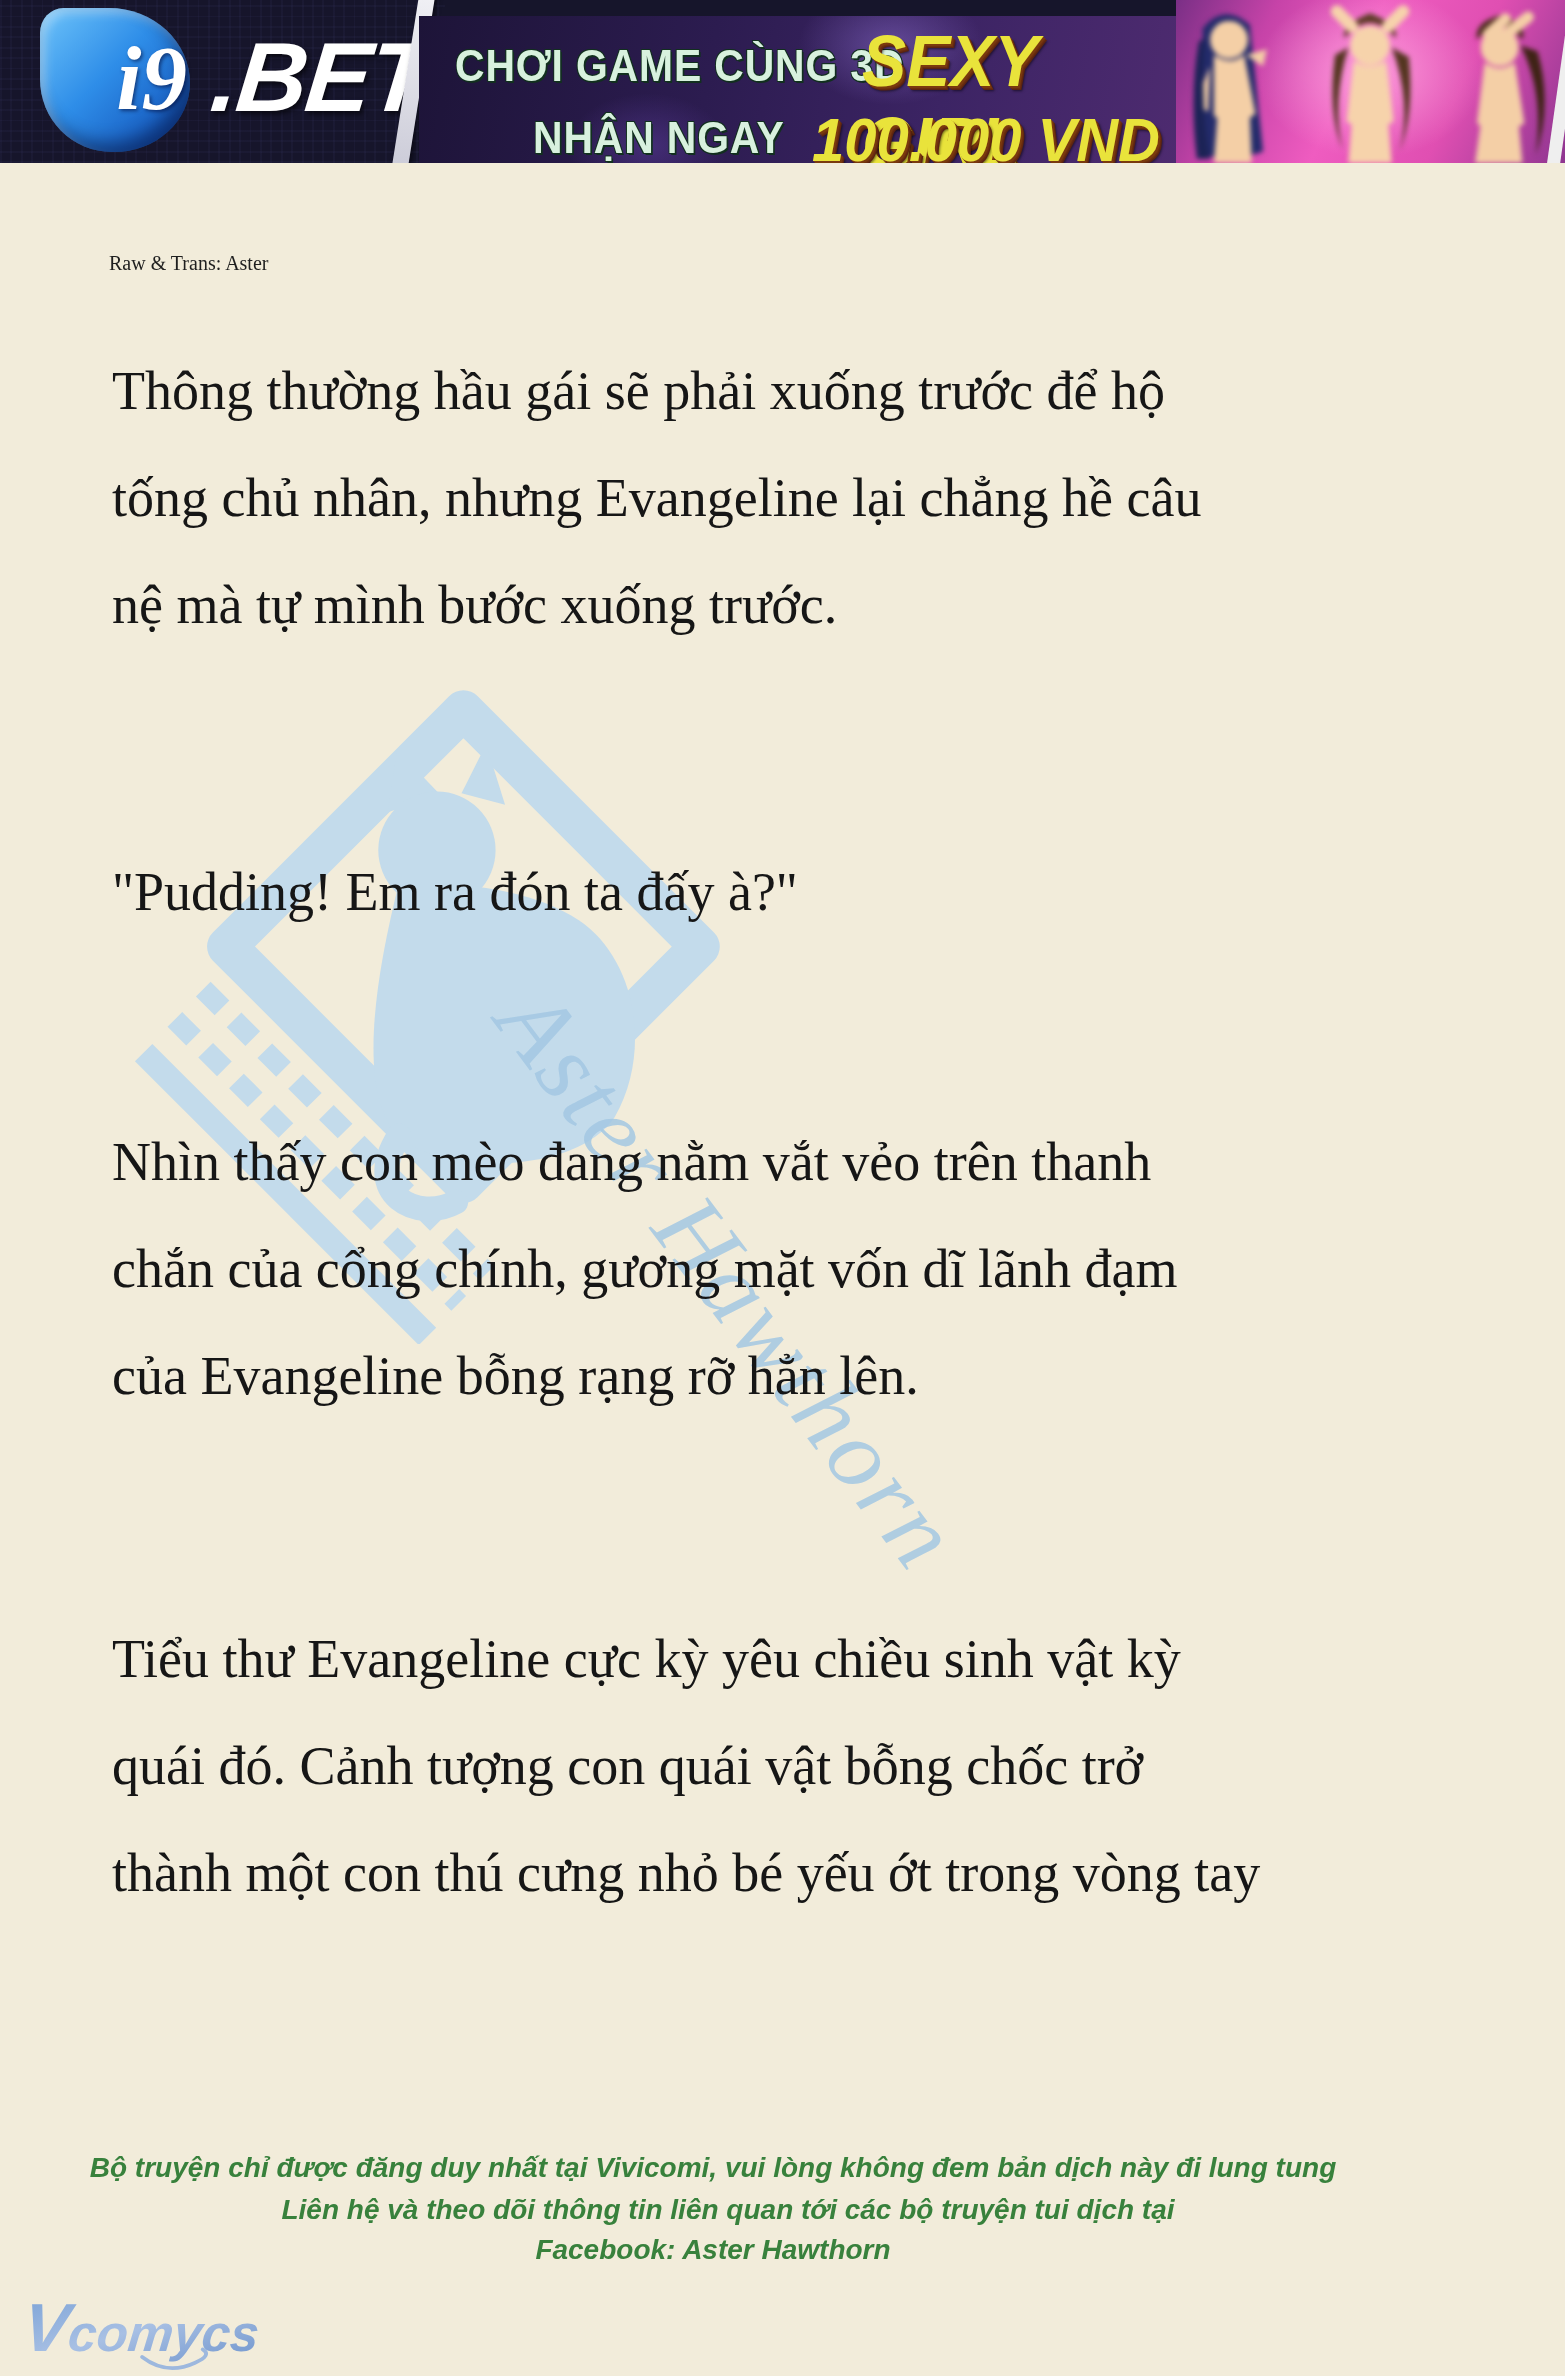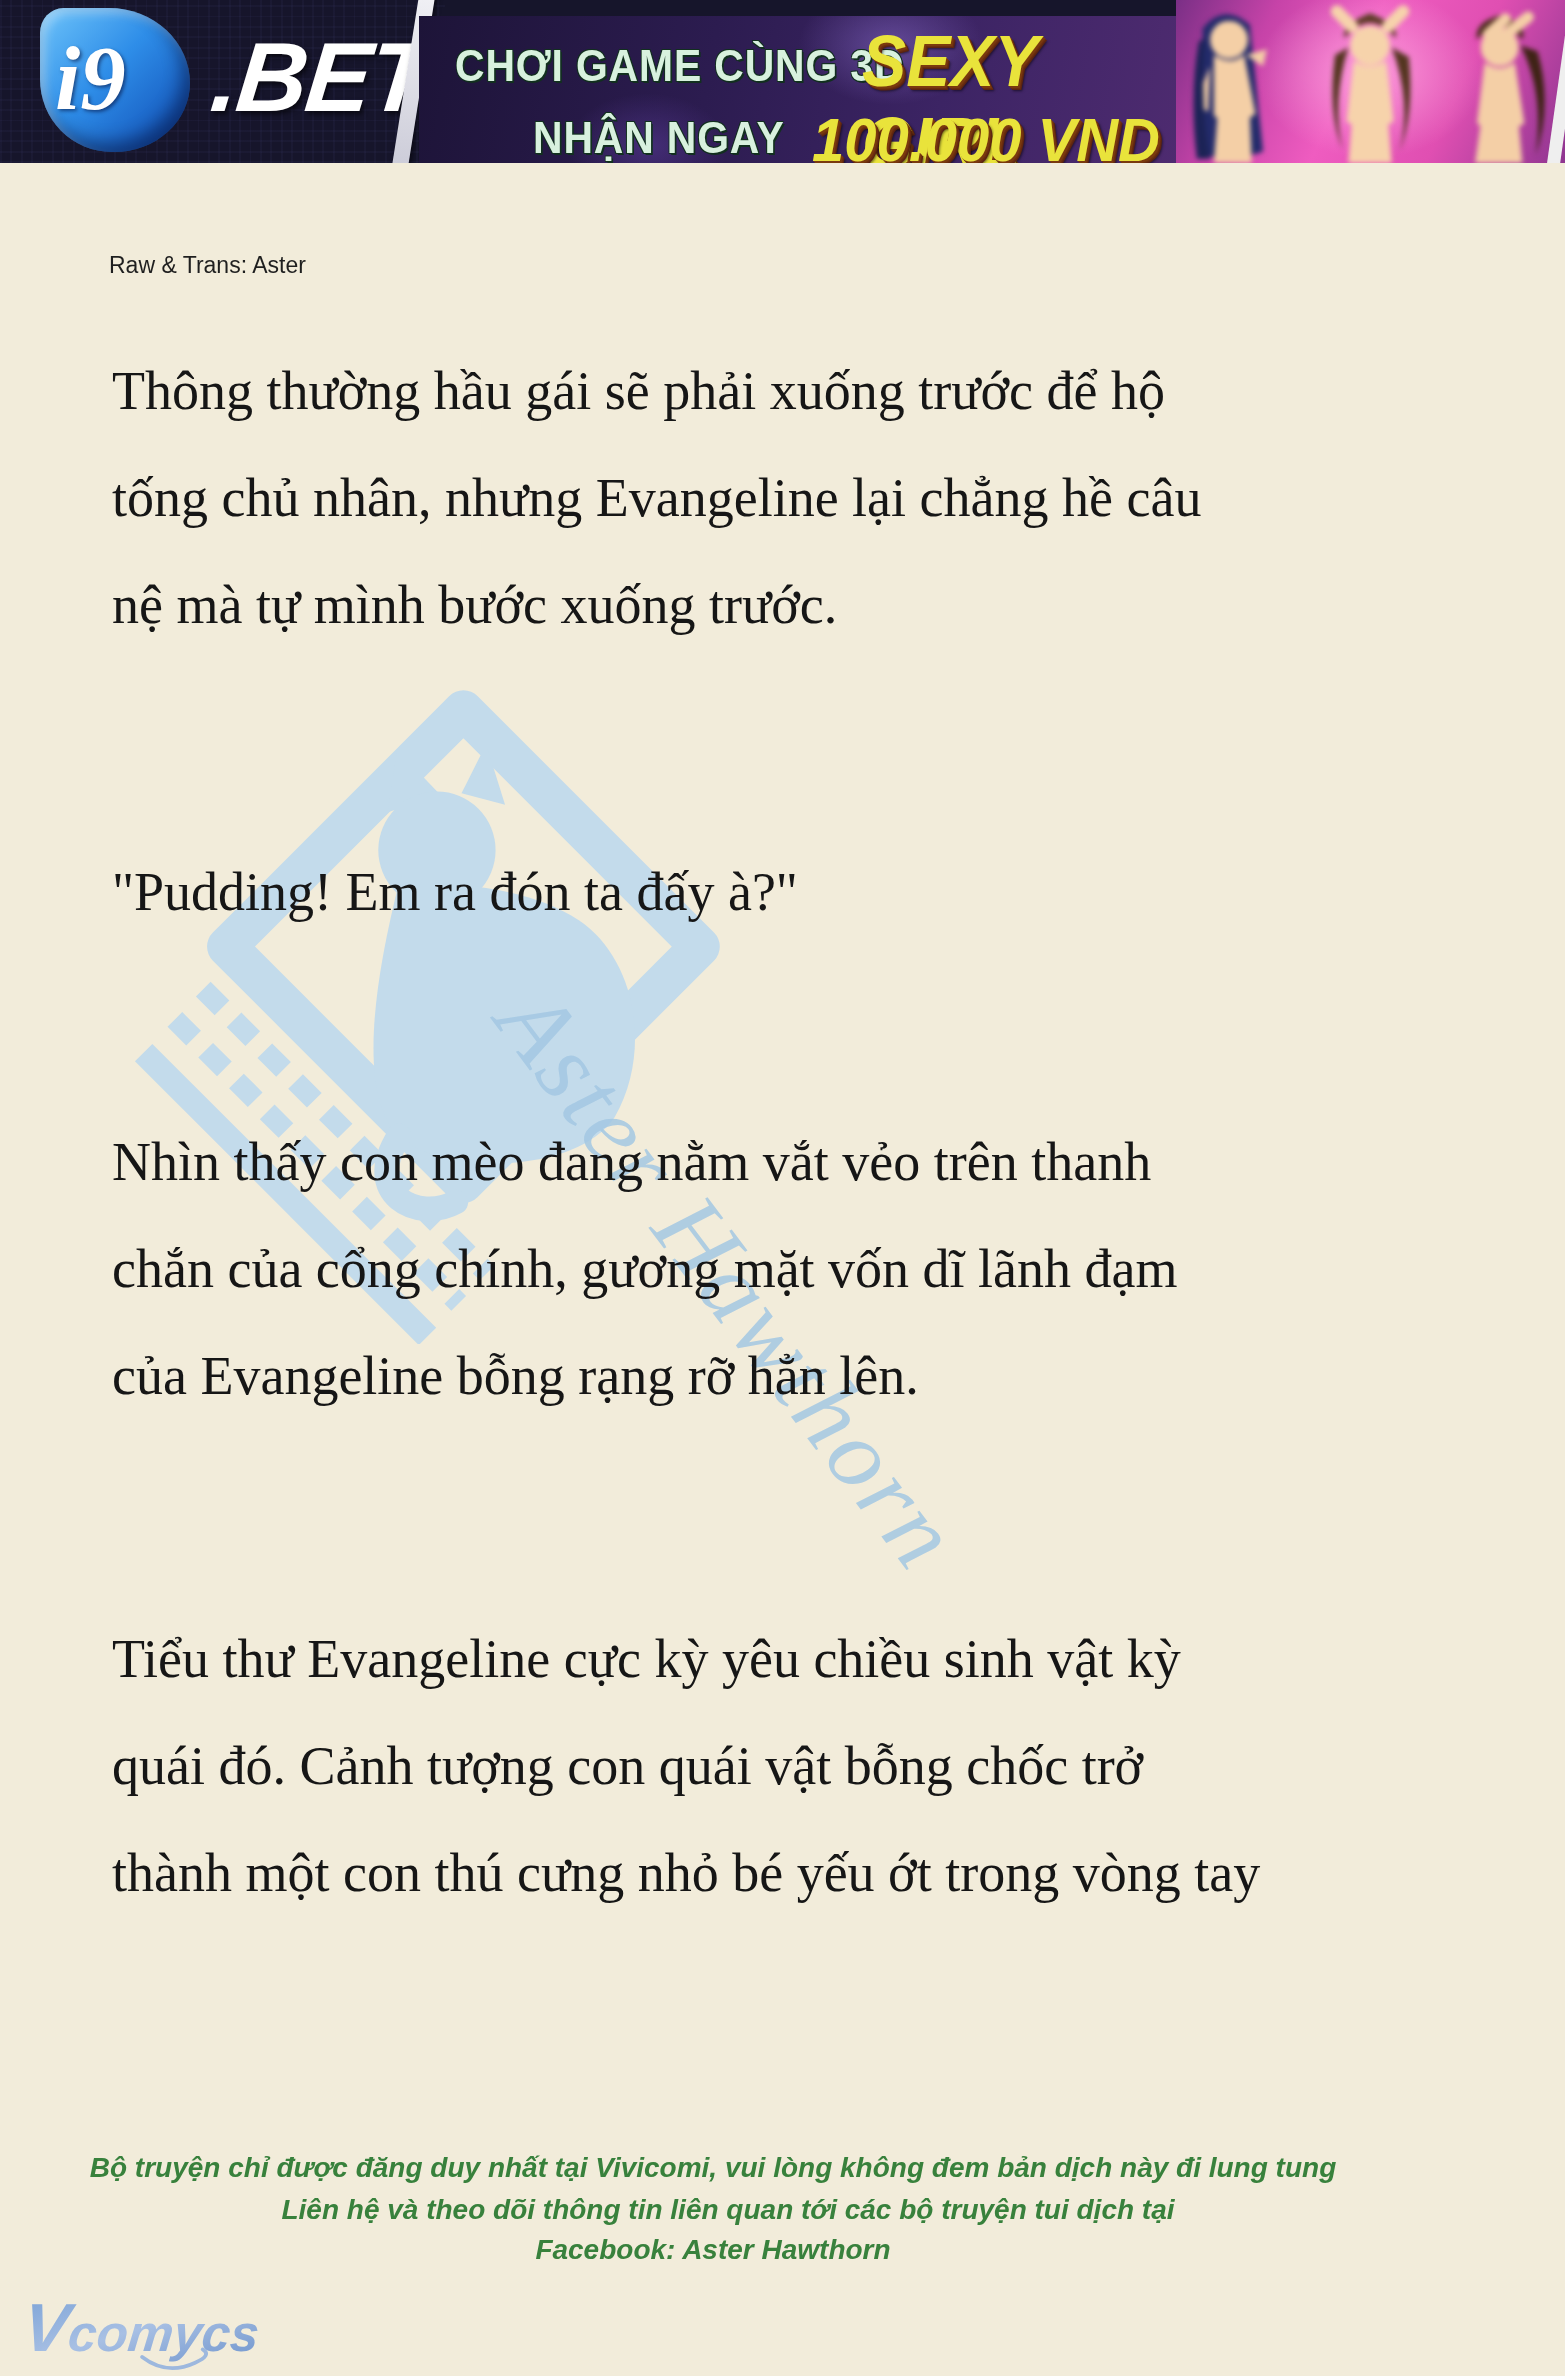--- a/index.html
+++ b/index.html
@@ -26,21 +26,21 @@
     background:
       repeating-linear-gradient(90deg, rgba(60,60,110,.12) 0 1.9px, transparent 1.9px 10.4px),
       repeating-linear-gradient(0deg, rgba(60,60,110,.12) 0 1.9px, transparent 1.9px 10.4px),
       #16152b;}
   .logo-drop{position:absolute;left:40px;top:7.6px;width:150px;height:144px;
     background:linear-gradient(135deg,#6ec4fa 0%,#2e8de8 45%,#0d47b0 100%);
     border-radius:18% 62% 58% 55% / 20% 60% 55% 58%;
     box-shadow:inset -7.6px -9.5px 17px rgba(0,0,30,.45), inset 5.7px 5.7px 9.5px rgba(255,255,255,.35);}
   .logo-i9{position:absolute;left:55px;top:17px;width:132px;height:123px;color:#fff;
     font-family:"Liberation Serif",serif;font-style:italic;font-weight:bold;font-size:91px;
-    text-align:left;line-height:123px;text-shadow:1.9px 1.9px 3.8px rgba(0,0,40,.5);}
+    text-align:right;line-height:123px;text-shadow:1.9px 1.9px 3.8px rgba(0,0,40,.5);}
   .logo-bet{position:absolute;left:212px;top:21px;color:#fff;
     font-family:"Liberation Sans",sans-serif;font-style:italic;font-weight:900;font-size:98px;
     letter-spacing:-1.9px;transform:skewX(-6deg);text-shadow:2.8px 2.8px 5.7px rgba(0,0,0,.6);}
   .banner-divider{position:absolute;left:405px;top:-15px;width:16px;height:199px;background:linear-gradient(180deg,#f2f2f6,#c9c9d6);transform:rotate(9deg);box-shadow:2.8px 0 5.7px rgba(0,0,0,.5);}
   .banner-mid{position:absolute;left:419px;top:16px;width:761px;height:163px;
     background:
       radial-gradient(132px 85px at 62% 18%, rgba(150,120,220,.45), transparent 70%),
       radial-gradient(114px 76px at 30% 80%, rgba(120,80,200,.35), transparent 70%),
       linear-gradient(100deg,#1d1438 0%,#2c1c50 38%,#3c2464 68%,#4e2b70 100%);}
   .mid-row1-text{position:absolute;left:36px;top:24.6px;color:var(--mint);
@@ -60,22 +60,22 @@
     transform:scaleX(.95);transform-origin:left;
     text-shadow:0.9px 0.9px 0 #7a3a0e,1.9px 1.9px 0 #7a3a0e,2.8px 2.8px 0 #6b2d10,3.8px 3.8px 0 #5c2410,4.7px 4.7px 2.8px rgba(0,0,0,.55);}
   .banner-girls{position:absolute;left:1176px;top:0;width:389px;height:163px;
     background:
       radial-gradient(151px 114px at 50% 45%, rgba(255,170,225,.8), transparent 75%),
       linear-gradient(115deg,#7a2f86 0%,#c643a8 22%,#ef5cc0 45%,#e04fb2 70%,#8e3590 100%);overflow:hidden;}
   .banner-girls svg{filter:blur(2.4px);}
   .girls-edge{position:absolute;right:-5.7px;top:-9.5px;width:13.2px;height:189px;background:#efefef;transform:rotate(8deg);}
 
   
-  .credit{position:absolute;left:109px;top:252px;font-family:Liberation Sans, sans-serif;
-    font-size:23px;color:#1f1f1f;}
+  .credit{position:absolute;left:109px;top:252px;font-family:Liberation Serif, serif;
+    font-size:20px;color:#1f1f1f;}
 
   
   .wm-logo{position:absolute;left:85px;top:606px;width:719px;height:738px;pointer-events:none;}
   .wm-text{position:absolute;left:566px;top:967px;transform:rotate(53deg);transform-origin:0 0;
     font-family:"Liberation Serif",serif;font-style:italic;font-size:100px;letter-spacing:3.8px;
     color:var(--wm-text);opacity:.85;white-space:nowrap;pointer-events:none;}
 
   
   .para{position:absolute;left:112px;width:1325px;color:var(--ink);}
   .para .line{font-size:54px;line-height:107px;height:107px;white-space:nowrap;}

